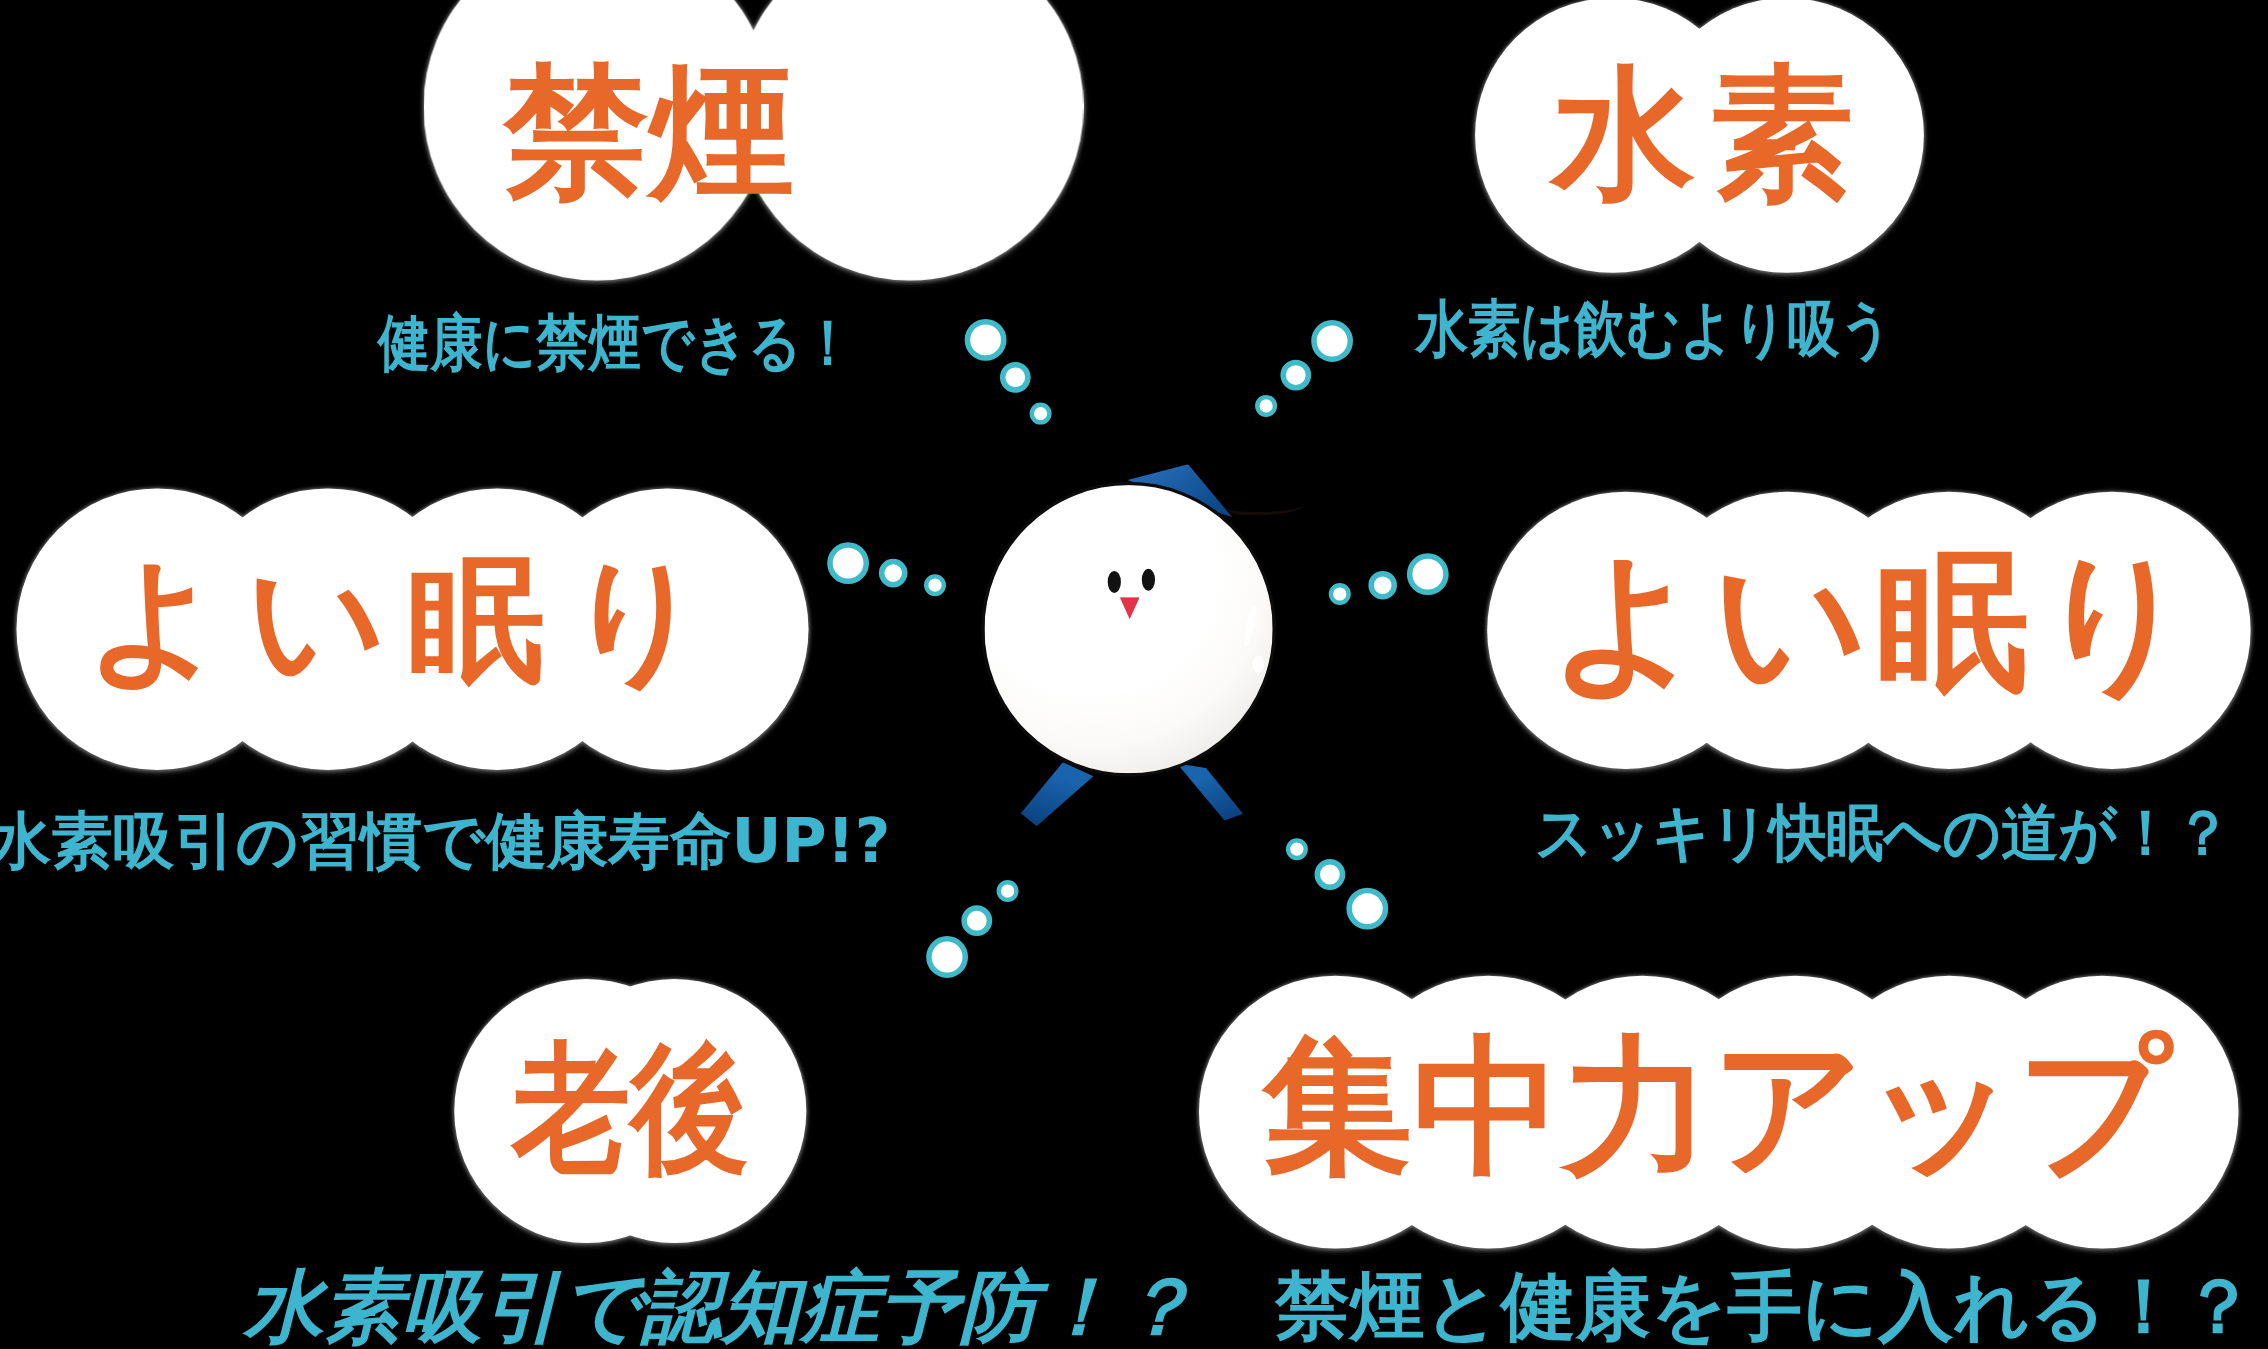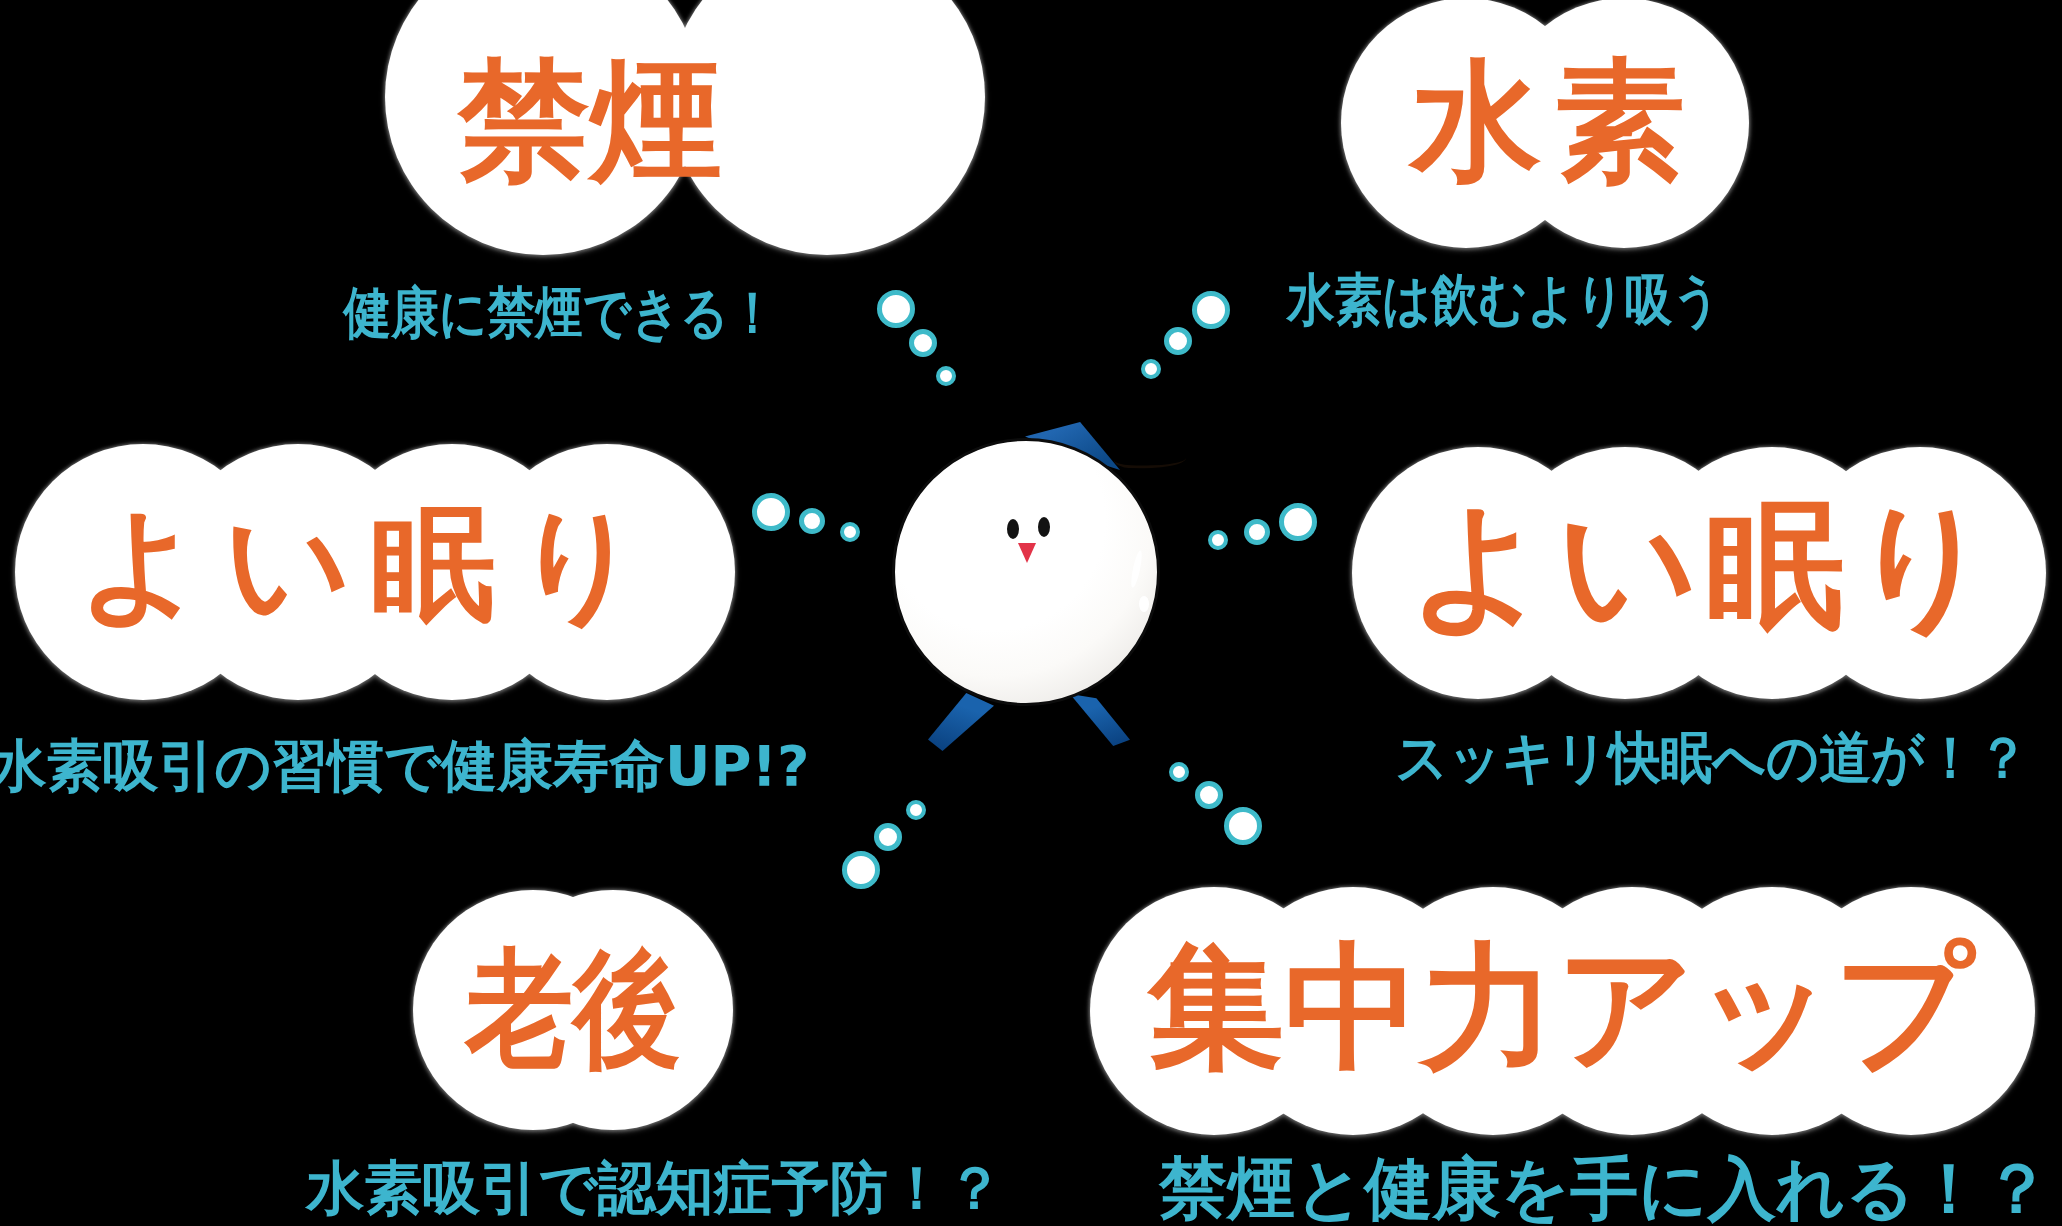--- a/index.html
+++ b/index.html
@@ -47,21 +47,21 @@
   #t-yoi   {left:1705px;top:565px;font-size:138px;letter-spacing:8px;}
   #t-rogo  {left:573px;top:1008px;font-size:128px;transform:translate(-50%,-50%) scaleX(.84);}
   #t-shuchu{left:1561px;top:1006px;font-size:136px;}
   
   .caption{position:absolute;transform:translate(-50%,-50%);color:#3db5ce;
     font-family:"DejaVu Sans",sans-serif;font-weight:bold;white-space:nowrap;z-index:3;line-height:1;}
   #c-kinen {left:560px;top:313px;font-size:56px;transform:translate(-50%,-50%) scaleX(.85);}
   #c-suiso {left:1504px;top:300px;font-size:56px;transform:translate(-50%,-50%) scaleX(.85);}
   #c-kenko {left:400px;top:766px;font-size:56px;}
   #c-yoi   {left:1712px;top:758px;font-size:56px;transform:translate(-50%,-50%) scaleX(.93);}
-  #c-rogo  {left:655px;top:1188px;font-size:58px;}
+  #c-rogo  {left:655px;top:1188px;font-size:72px;font-style:italic;}
   #c-shuchu{left:1605px;top:1189px;font-size:68px;}
   
   .bubble{position:absolute;background:#fff;border:5px solid #3ebac9;border-radius:50%;
     box-sizing:border-box;z-index:2;}
   .b-tl1{left:877px;top:290px;width:38px;height:38px}
   .b-tl2{left:909px;top:329px;width:28px;height:28px}
   .b-tl3{left:936px;top:366px;width:20px;height:20px;border-width:4px}
   .b-tr1{left:1192px;top:291px;width:38px;height:38px}
   .b-tr2{left:1164px;top:327px;width:28px;height:28px}
   .b-tr3{left:1141px;top:359px;width:20px;height:20px;border-width:4px}

